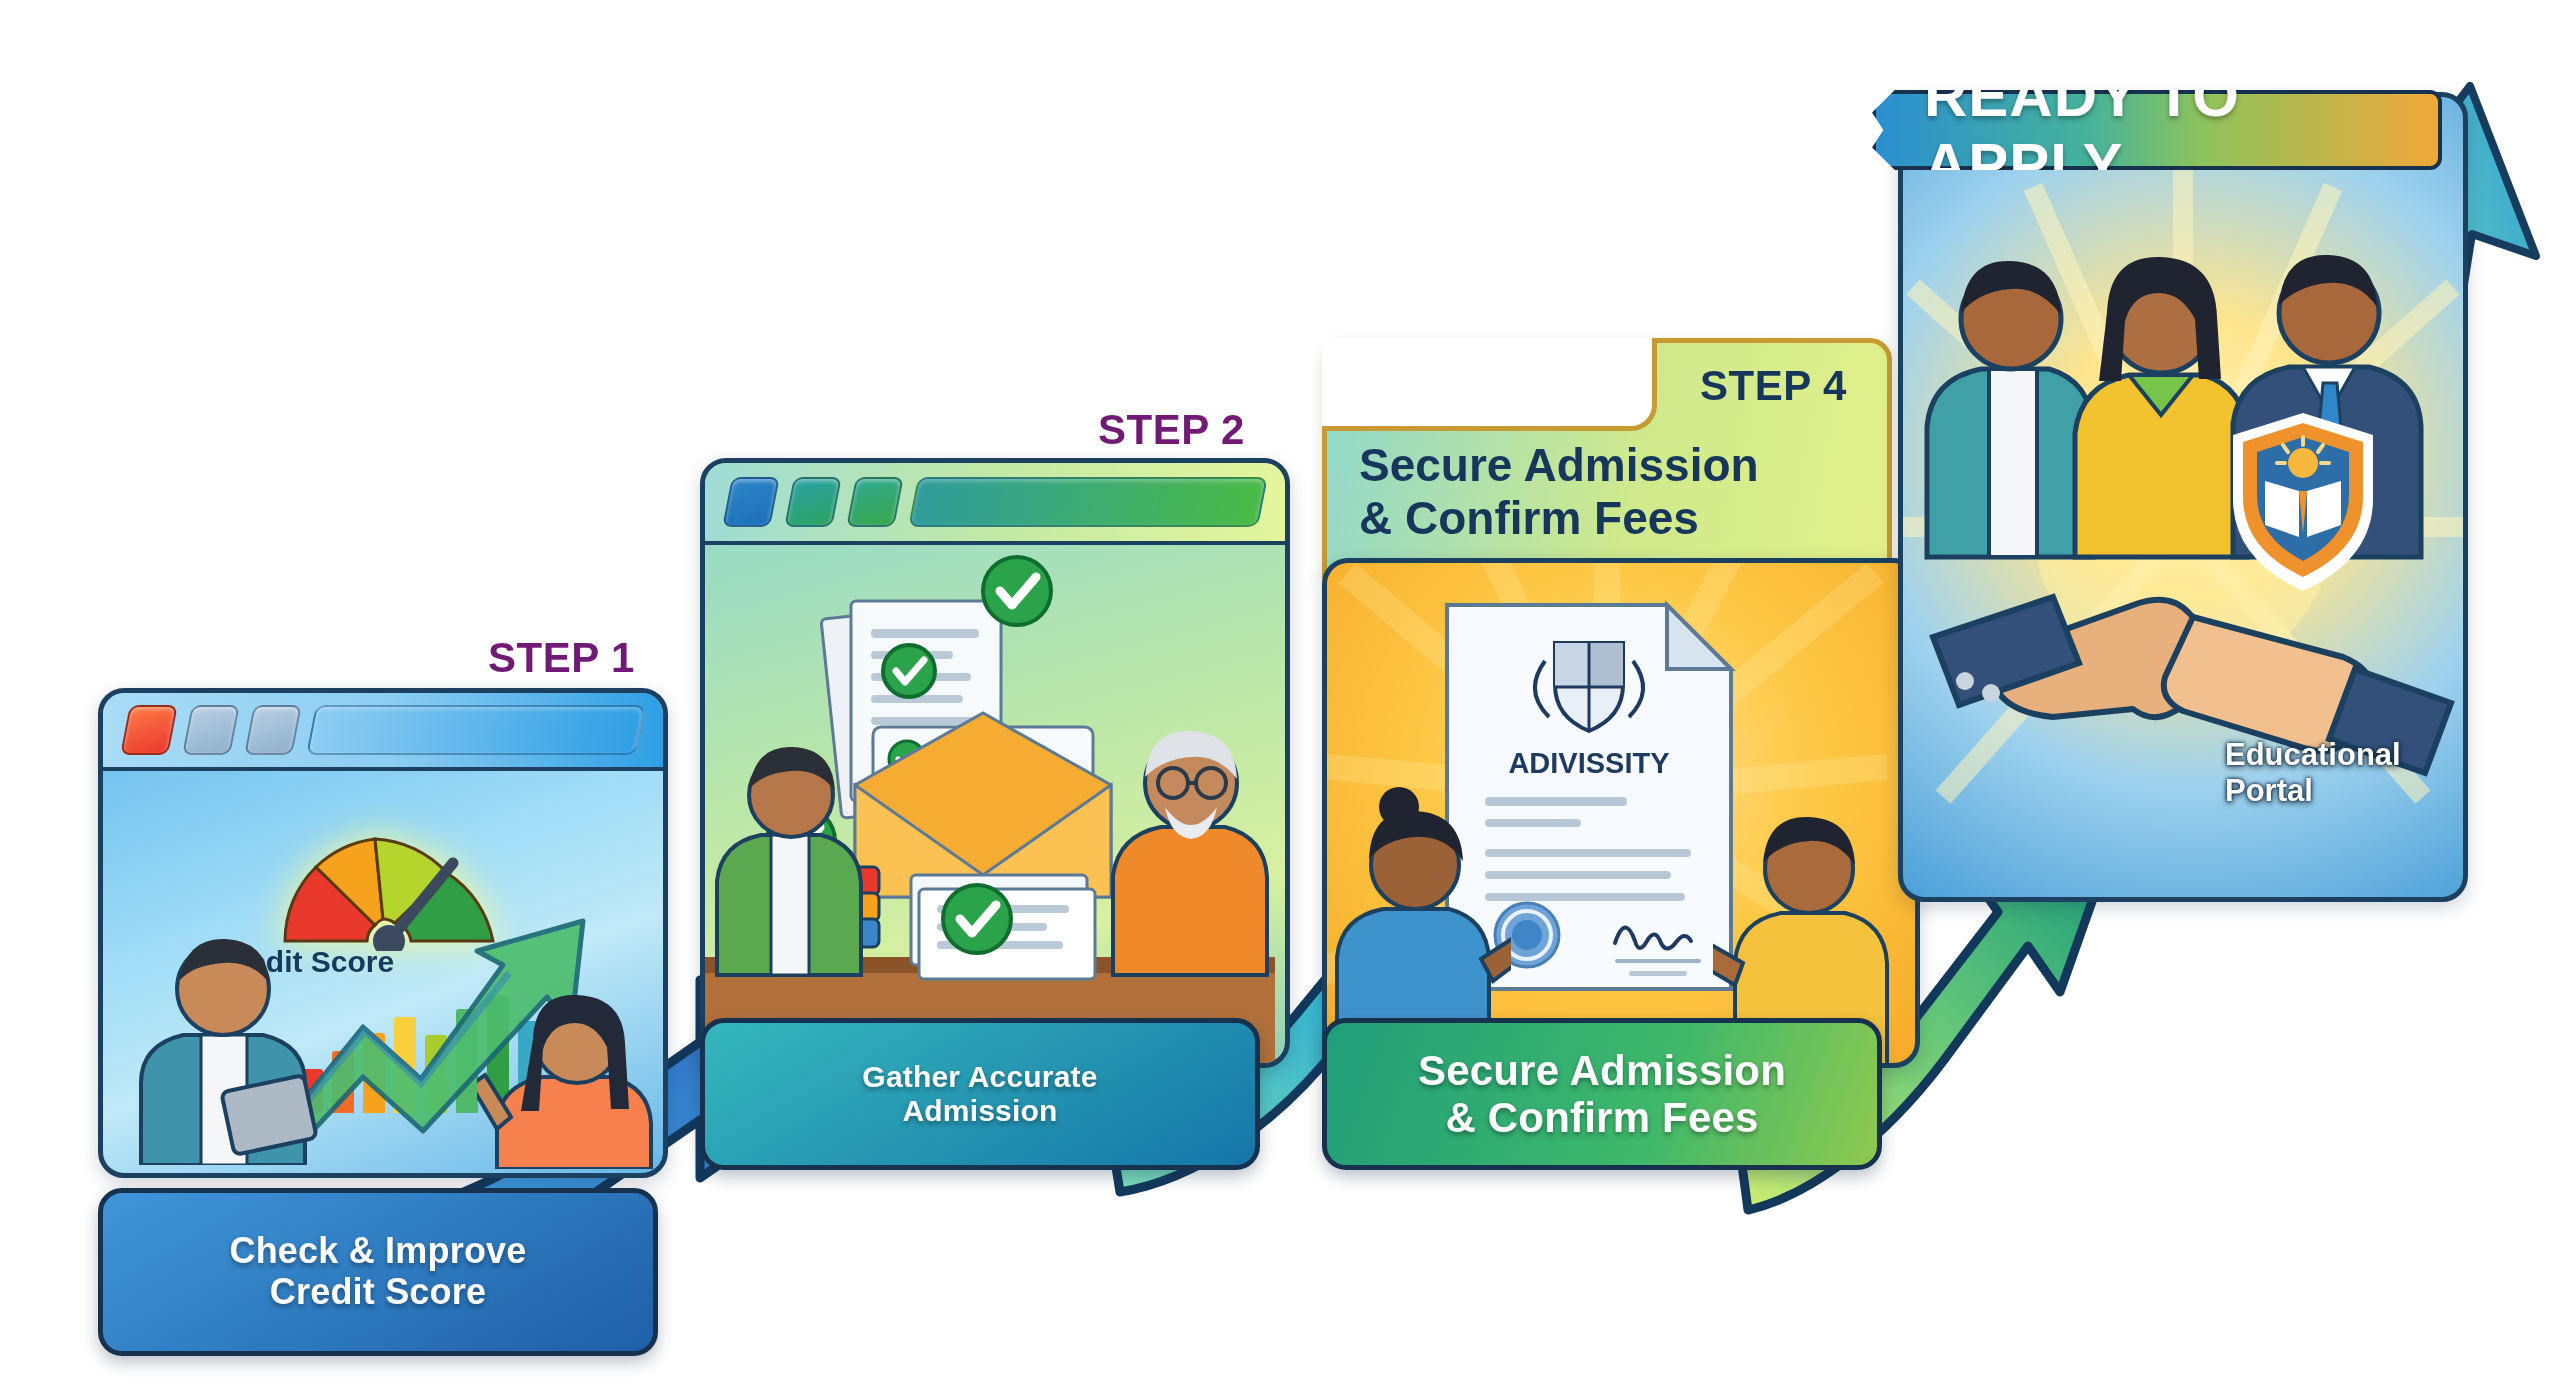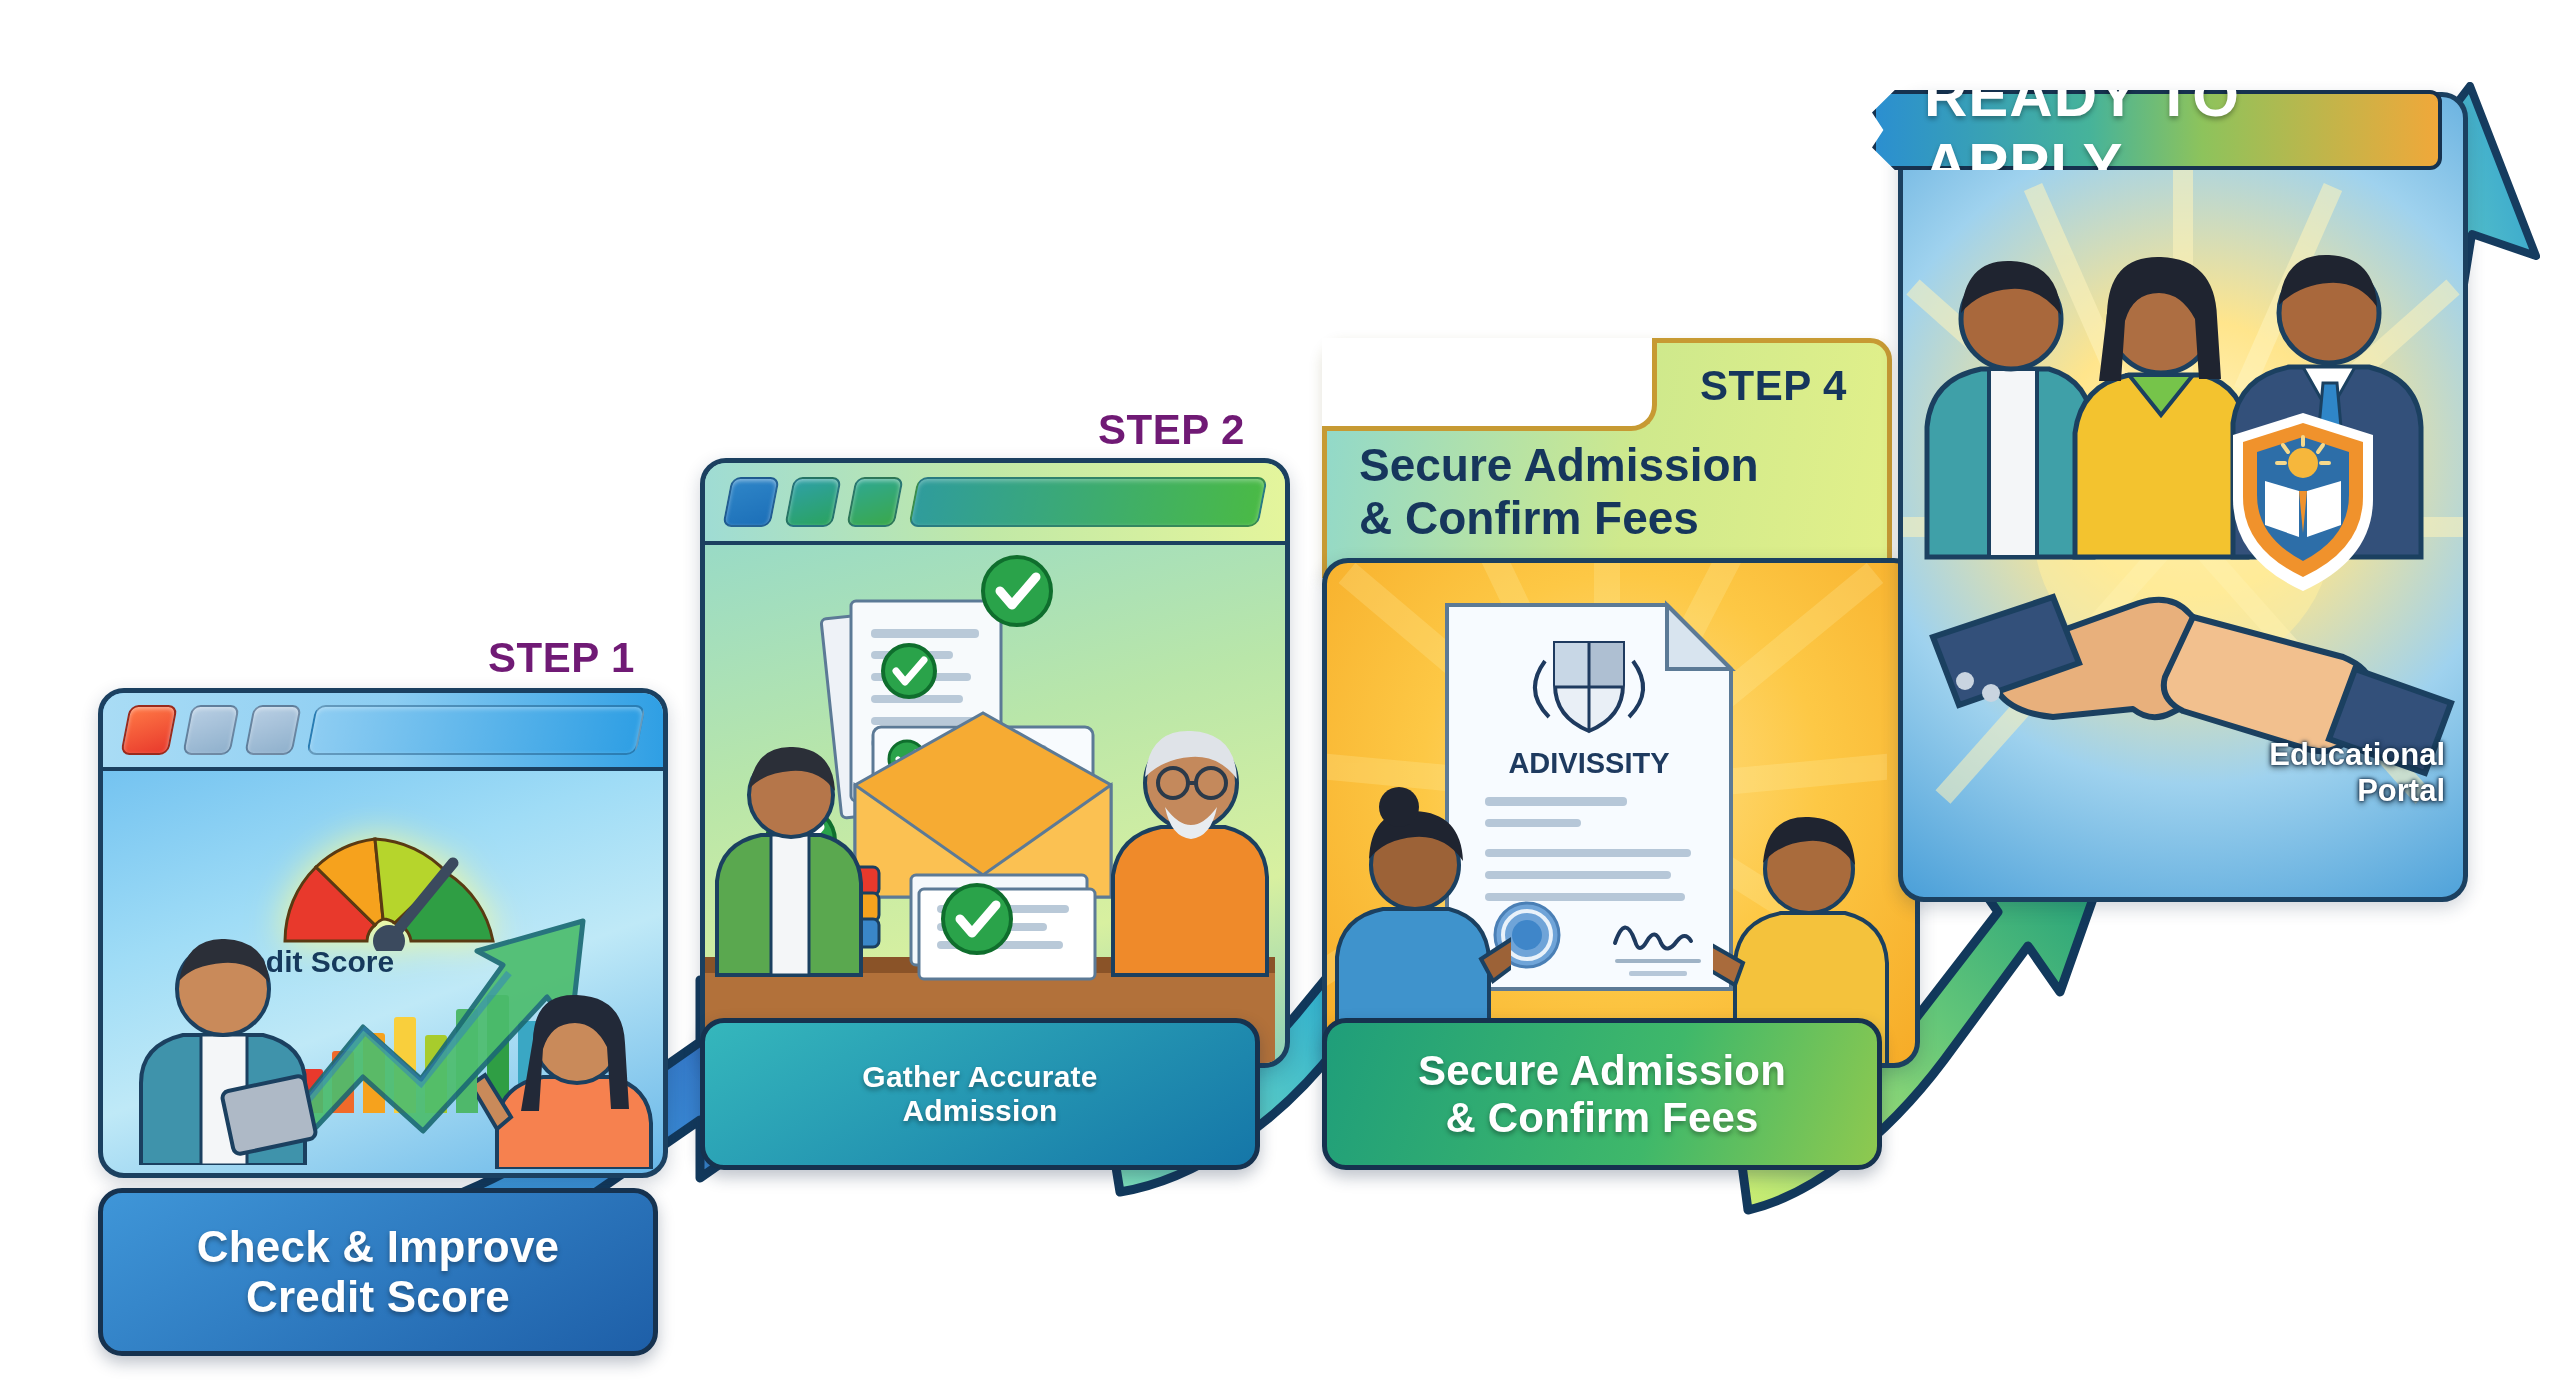--- a/index.html
+++ b/index.html
@@ -179,21 +179,21 @@
     color: #fff; font-size: 60px; font-weight: bold;
     letter-spacing: 1px;
     text-shadow: 0 3px 5px rgba(0,0,0,0.33);
     clip-path: polygon(0 28%, 4% 0, 100% 0, 100% 100%, 4% 100%, 0 72%, 2% 50%);
     z-index: 6;
   }
   .badge-text {
     position: absolute;
     right: 18px; top: 640px;
     width: 220px;
-    text-align: right;
+    text-align: left;
     color: #ffffff;
     font-size: 31px;
     font-weight: bold;
     line-height: 1.15;
     text-shadow: 0 0 5px #16324f, 0 3px 6px rgba(0,0,0,0.45), 0 0 3px #16324f;
   }
 
   svg { display: block; }
   .arrow-layer { position: absolute; left: 0; top: 0; width: 2560px; height: 1396px; pointer-events: none; }
 </style>
@@ -296,21 +296,21 @@
     <div class="person" style="left:374px; top:296px; width:180px; height:180px;">
       <svg width="180" height="180" viewBox="0 0 180 180">
         <path d="M20,180 L20,132 Q24,96 66,88 L134,88 Q172,98 174,134 L174,180 Z" fill="#f6814f" stroke="#1b4060" stroke-width="4"></path>
         <circle cx="100" cy="52" r="42" fill="#c98a5a" stroke="#1b4060" stroke-width="4"></circle>
         <path d="M56,50 Q58,4 100,6 Q146,8 148,54 L152,120 L134,120 L130,58 Q118,34 98,34 Q74,34 66,60 L62,122 L44,122 Z" fill="#222938"></path>
         <path d="M20,140 L-6,96 L8,86 L34,128 Z" fill="#c98a5a" stroke="#1b4060" stroke-width="4"></path>
       </svg>
     </div>
   </div>
 
-  <div class="caption" style="left:98px; top:1188px; width:560px; height:168px; font-size:44px; background:linear-gradient(150deg,#3f96d8,#1e5fa8);">
+  <div class="caption" style="left:98px; top:1188px; width:560px; height:168px; font-size:36px; background:linear-gradient(150deg,#3f96d8,#1e5fa8);">
     <div>
       <div>Check &amp; Improve</div>
       <div>Credit Score</div>
     </div>
   </div>
 
   <div class="steplabel" style="left:1098px; top:406px; font-size:42px;">STEP 2</div>
 
   <div class="panel" id="panel2">
     <div class="browser-chrome">

